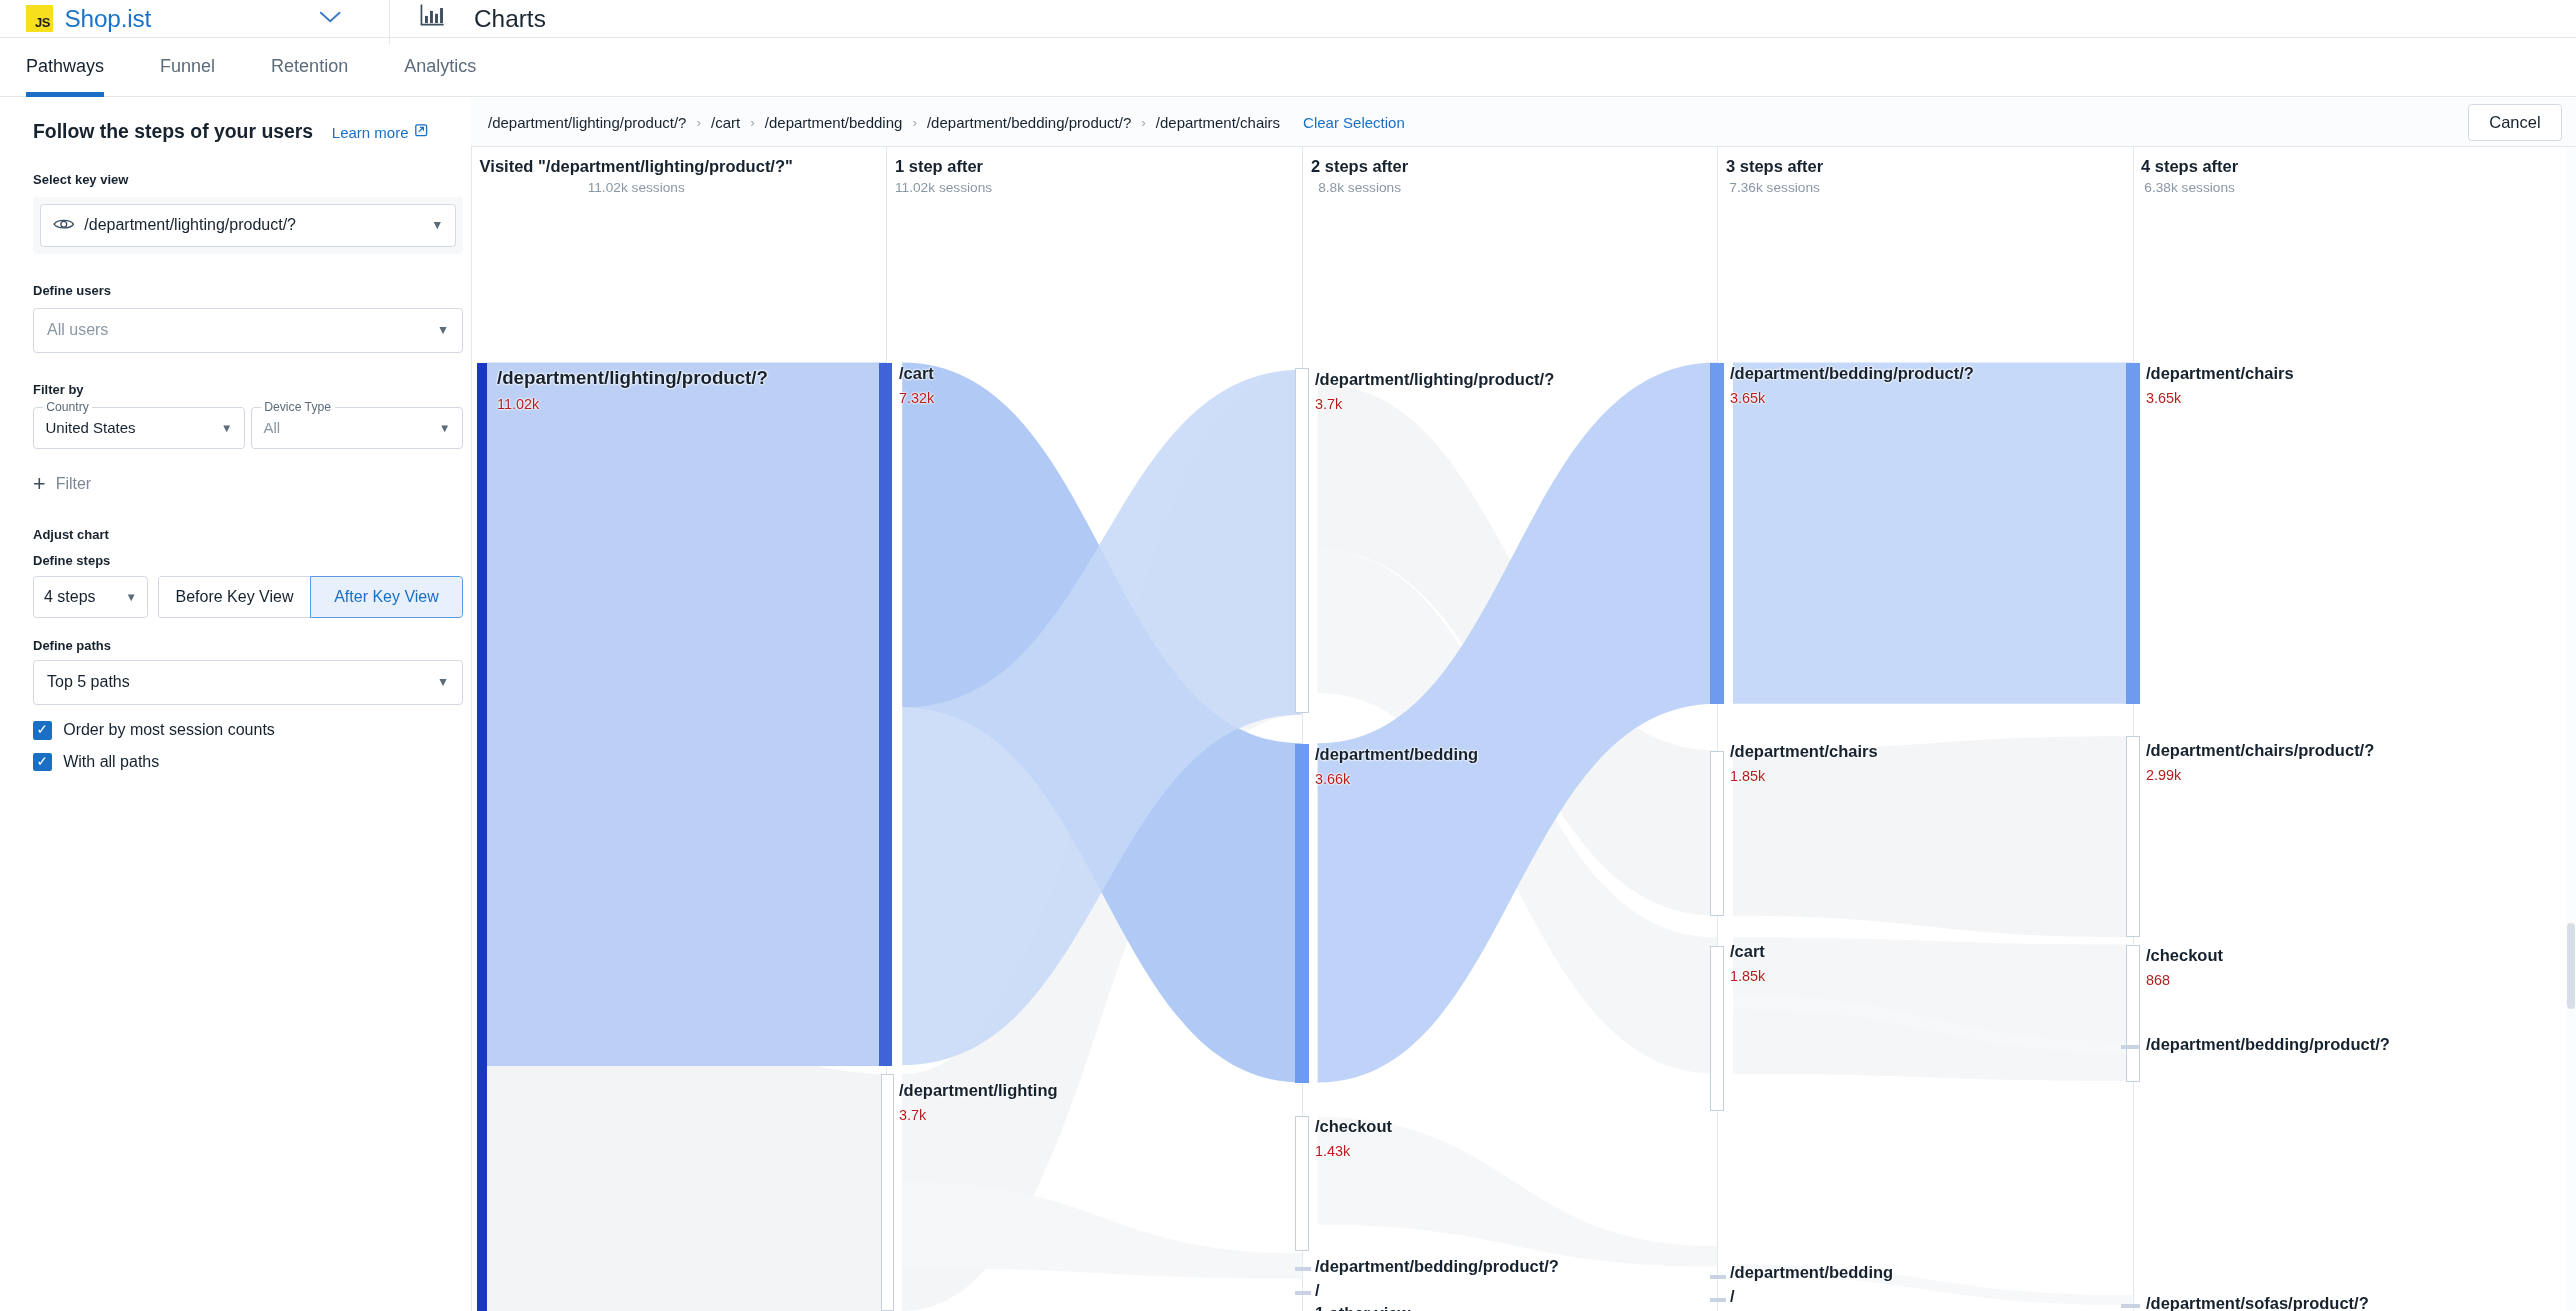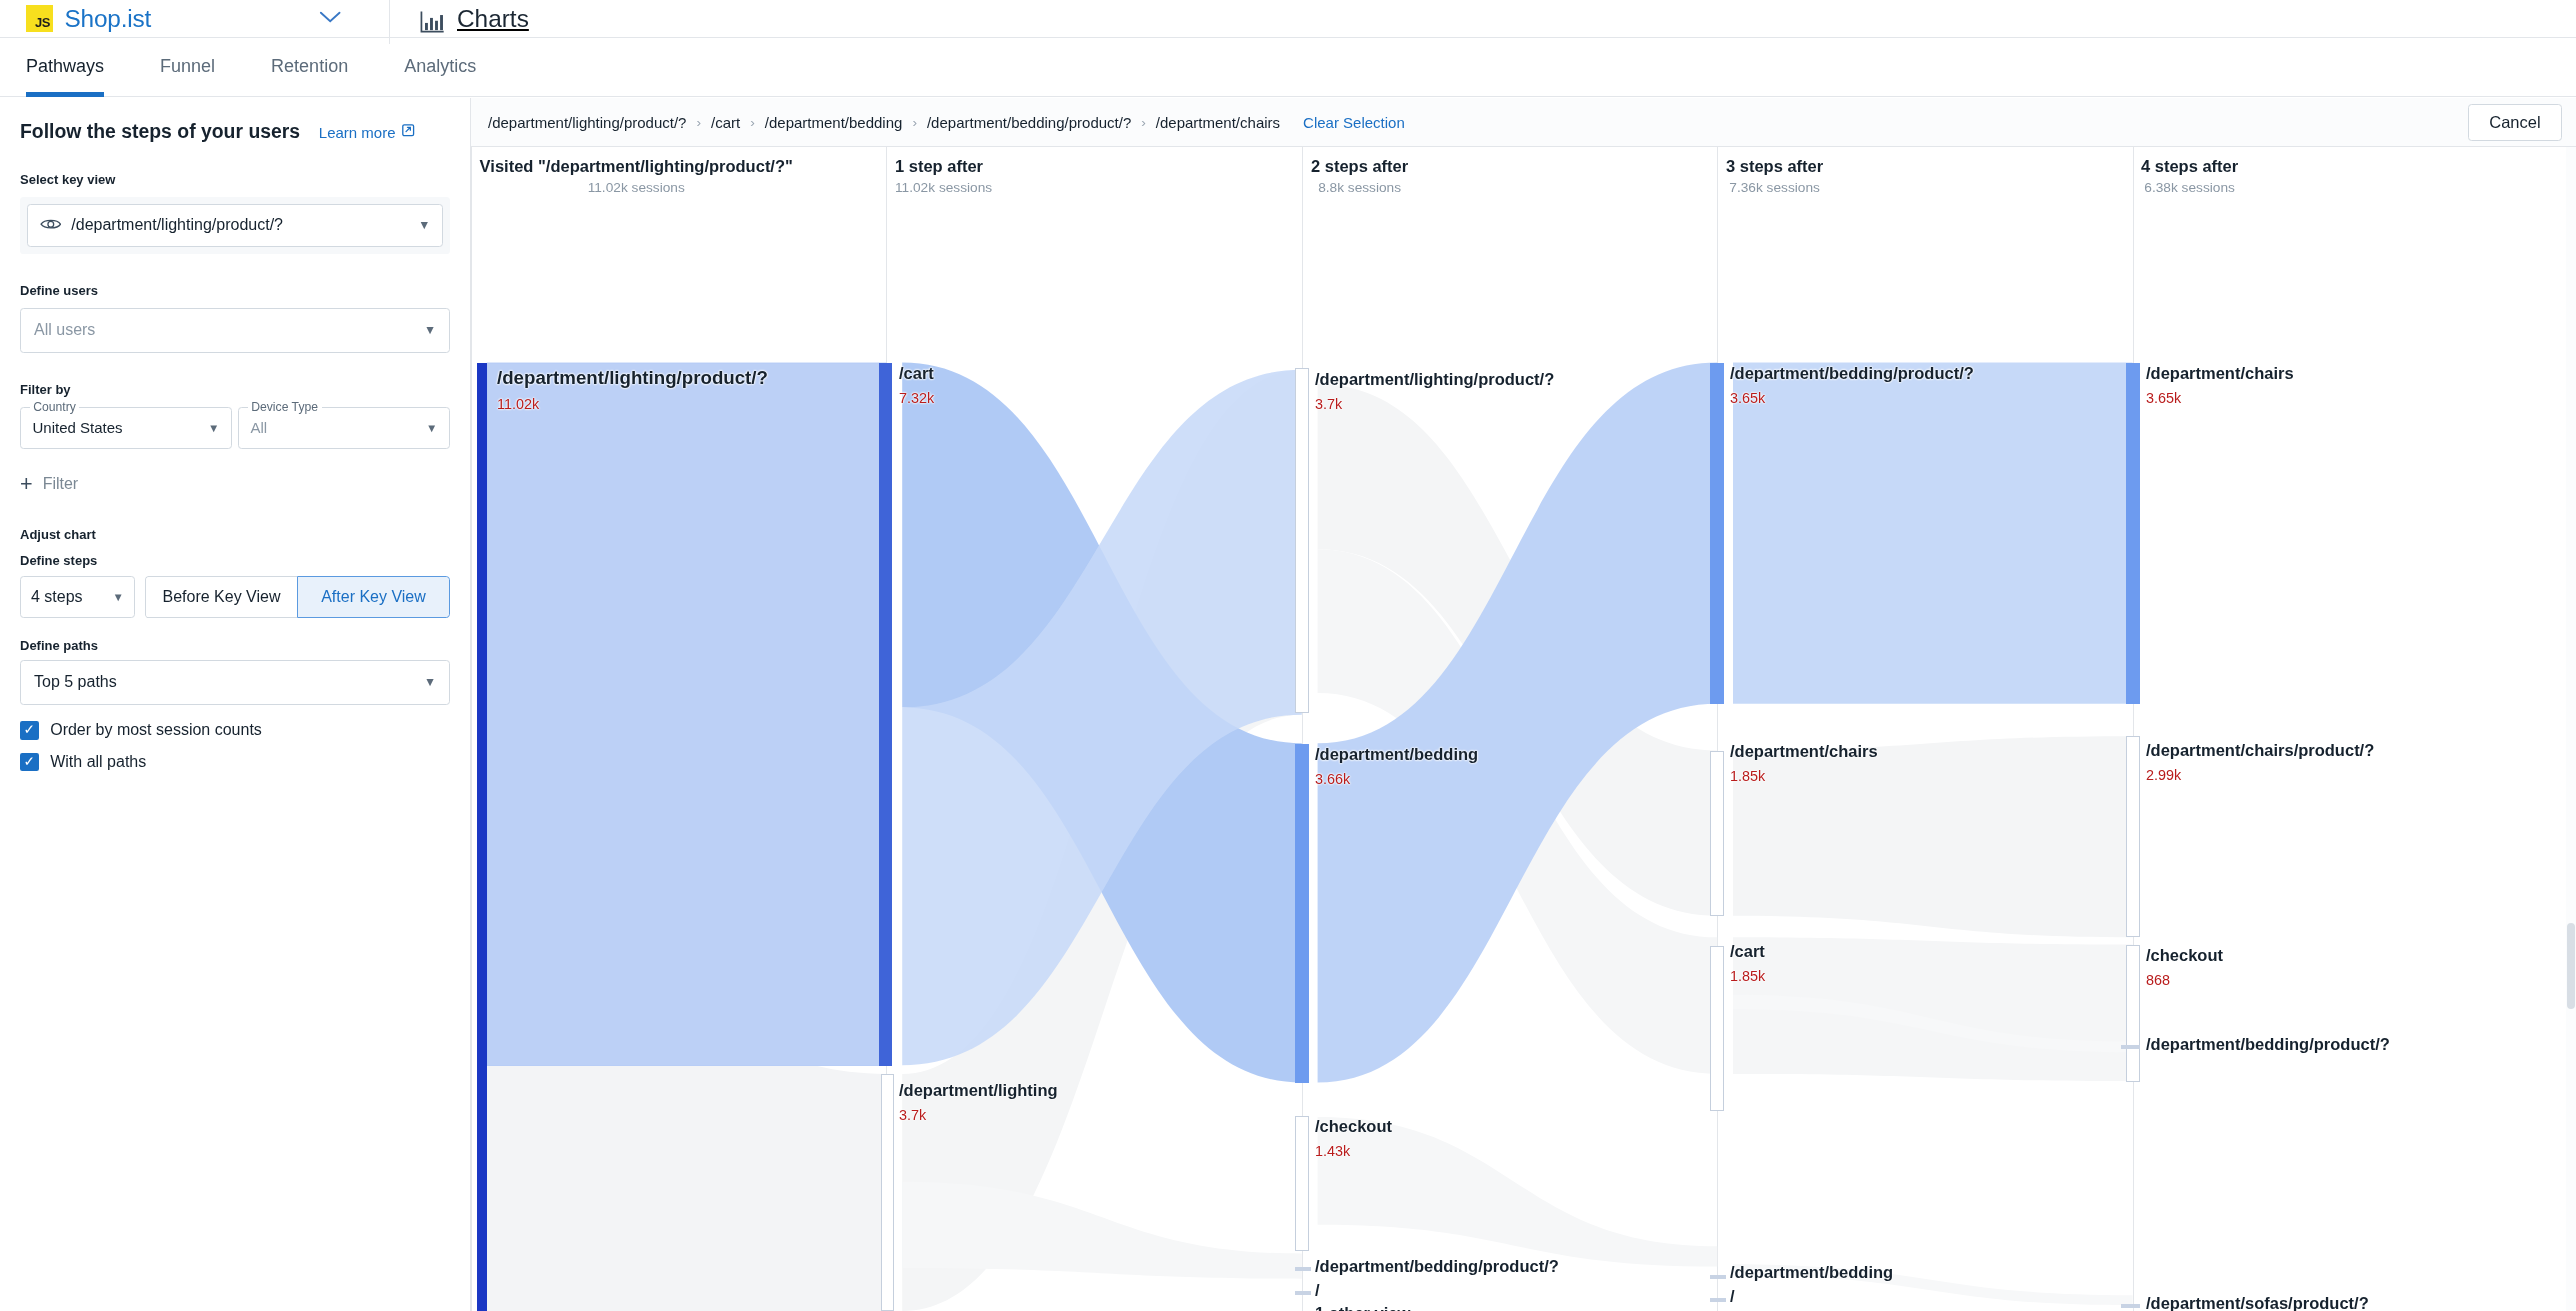--- a/index.html
+++ b/index.html
@@ -21,21 +21,21 @@
   .brand { display: flex; align-items: center; padding-left: 26px; gap: 11.5px; }
   .js-badge {
     width: 27px; height: 27px; background: #f7df1e; color: #1d1d1d;
     font-size: 13px; font-weight: bold; display: flex;
     align-items: flex-end; justify-content: flex-end;
     padding: 0 2.9px 2.2px 0; letter-spacing: -0.4px;
   }
   .brand-name { font-size: 24.4px; color: #1a73c7; font-weight: 400; letter-spacing: -0.2px; }
   .brand-caret { margin-left: 155px; color: #3978c5; font-size: 18.7px; }
   .topdivider { width: 0.7px; height: 50px; background: #e3e6ea; margin-left: 47px; }
-  .charts-item { display: flex; align-items: flex-end; gap: 13px; padding-left: 30px; text-decoration: underline; }
+  .charts-item { display: flex; align-items: flex-start; gap: 30px; padding-left: 30px; }
   .charts-label { font-size: 24.4px; color: #1b2733; }
   .bars-icon { display: inline-flex; align-items: flex-end; gap: 2.2px; height: 21.6px; }
 
   
   .tabstrip {
     position: absolute; top: 50px; left: 0; width: 2576px; height: 47px;
     background: #fff; border-bottom: 0.7px solid #e3e6ea;
     display: flex; align-items: center; padding-left: 26px; gap: 0;
   }
   .tab {
@@ -44,21 +44,21 @@
     height: 47px; display: flex; align-items: center;
   }
   .tab.active { color: #16222e; }
   .tab.active::after {
     content: ""; position: absolute; left: 0; right: 0; bottom: 0;
     height: 5px; background: #1a6fc4;
   }
 
   
   .sidebar {
-    position: absolute; top: 98px; left: 0; width: 471px; height: 1213px;
+    position: absolute; top: 98px; left: 13px; width: 471px; height: 1213px;
     background: #fff; border-right: 0.7px solid #e3e6ea; padding: 21.6px 20px 0 20px;
   }
   .panel-head { display: flex; align-items: baseline; justify-content: flex-start; gap: 18.7px; }
   .panel-title { font-size: 19.4px; font-weight: bold; color: #16222e; }
   .learn-more { font-size: 15px; color: #1a6fc4; cursor: pointer; display: inline-flex; gap: 5px; align-items: center; }
   .ext-icon { font-size: 13px; }
   .sec-title { font-size: 13px; font-weight: bold; color: #16222e; margin-top: 29px; margin-bottom: 10px; }
   .keyview-wrap { background: #f6f8fa; border-radius: 3.6px; padding: 7.2px; }
   .select-box {
     background: #fff; border: 0.7px solid #d2d9e0; border-radius: 3.6px;

